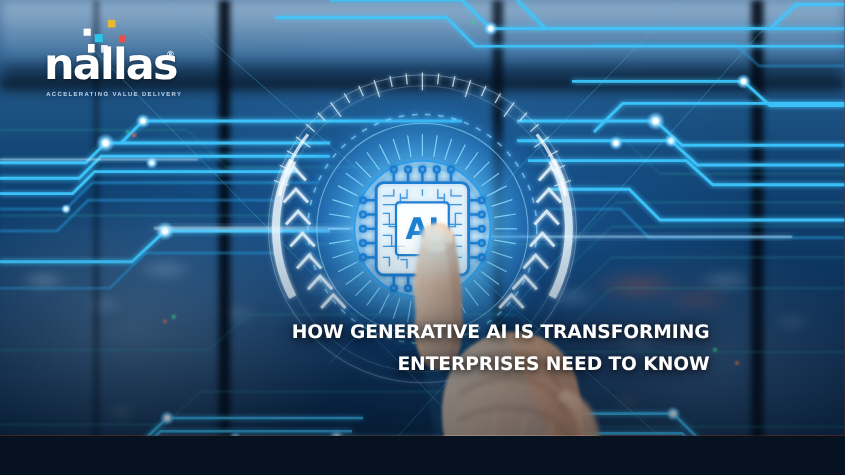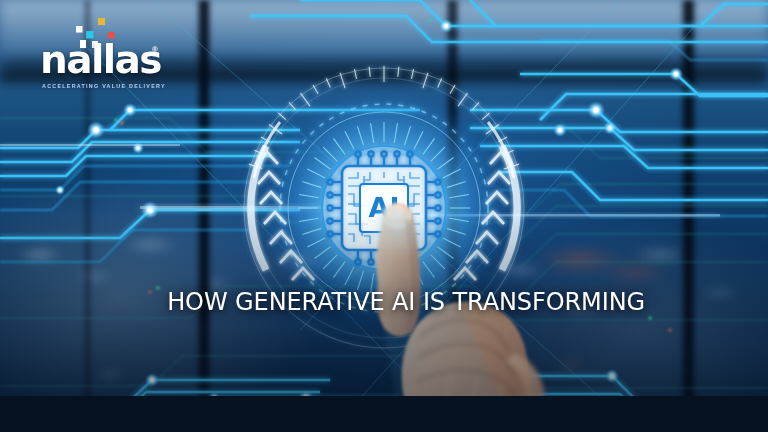--- a/index.html
+++ b/index.html
@@ -117,22 +117,22 @@
     position:absolute; left:2px; top:69px;
     font-size:5.4px; font-weight:700; letter-spacing:1.25px;
     color:rgba(226,240,252,.80); white-space:nowrap;
     text-shadow:0 0 3px rgba(20,70,130,.8);
   }
 
   
   .headline {
     position:absolute; left:45px; top:288px; width:600px;
     font-family:"DejaVu Sans", sans-serif;
-    font-weight:400;
-    font-size:24px;
+    font-weight:700;
+    font-size:17px;
     line-height:29px;
     letter-spacing:-0.1px;
     color:#ffffff;
     text-transform:uppercase;
     text-shadow:0 2px 7px rgba(0,0,0,.72), 0 0 16px rgba(0,0,0,.45);
   }
   .headline span { display:block; }
 
   
   .bottom-shade {
@@ -578,15 +578,16 @@
       <rect x="40" y="26" width="6" height="8" fill="#ffffff"></rect>
       <rect x="52" y="27" width="6" height="7" fill="#ffffff"></rect>
     </svg>
     <div class="logo-word">nallas</div>
     <div class="logo-reg">®</div>
     <div class="logo-tagline">ACCELERATING VALUE DELIVERY</div>
   </div>
 
   <div class="headline">
     <span>HOW GENERATIVE AI IS TRANSFORMING</span>
+    <span>ENTERPRISES NEED TO KNOW</span>
   </div>
 
 </div>
 
 </body></html>

